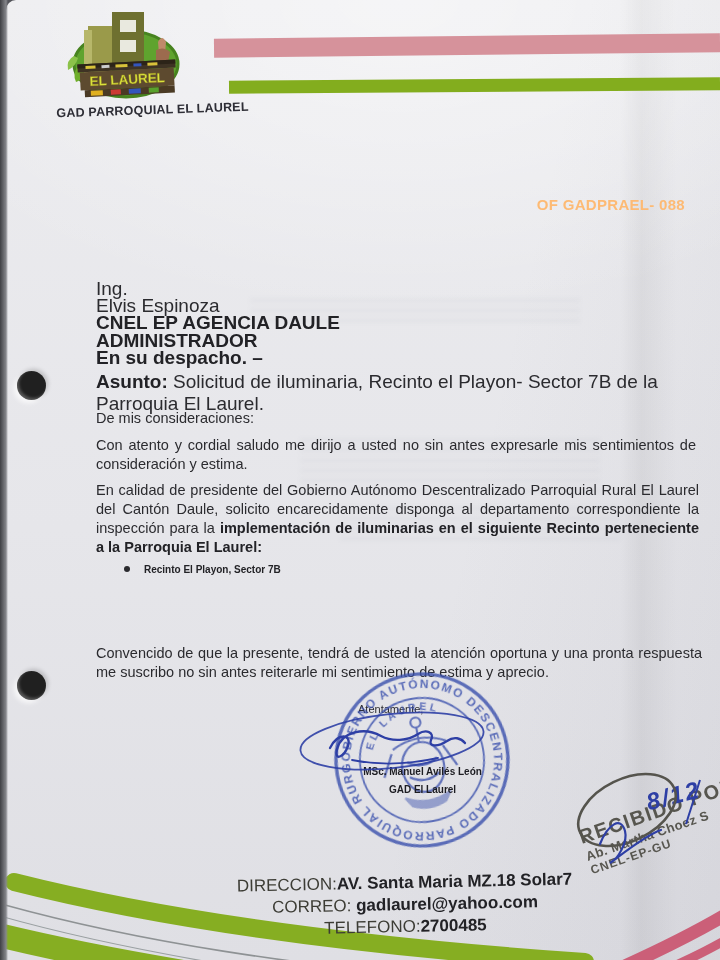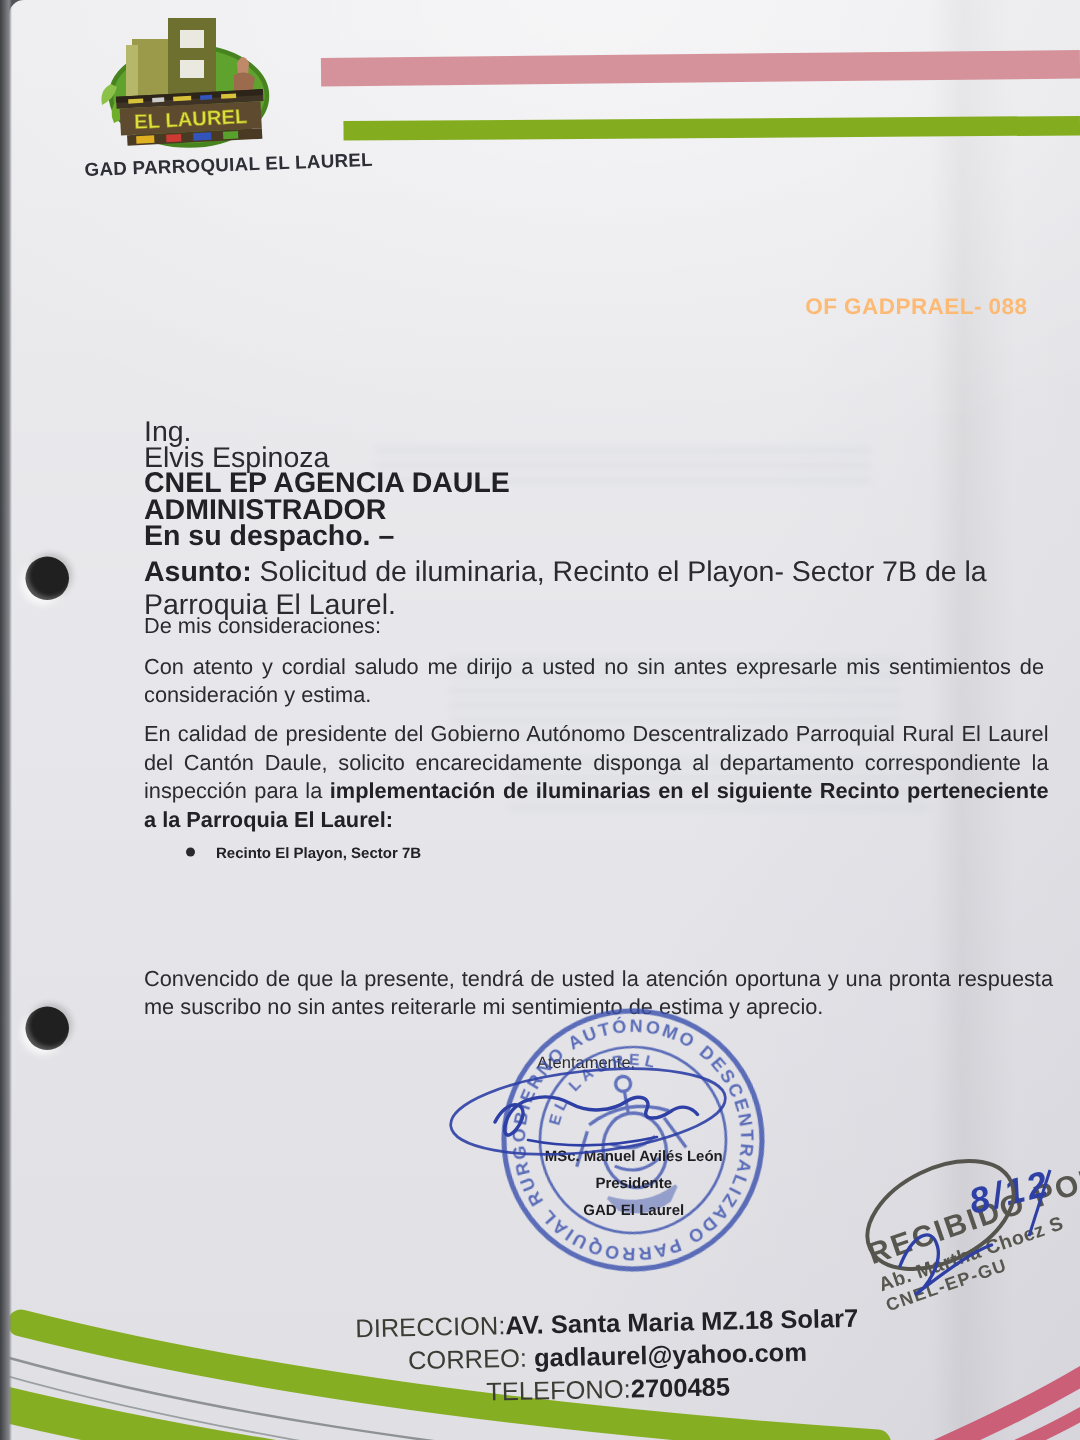--- a/index.html
+++ b/index.html
@@ -148,21 +148,20 @@
       <path d="M68,80 q27,-14 54,0"></path>
       <ellipse cx="95" cy="102" rx="21" ry="25"></ellipse>
       <path d="M80,95 q15,10 30,0 M80,110 q15,10 30,0"></path>
       <path d="M66,84 l-11,22 m63,-22 l11,22"></path>
       <path d="M72,130 q23,12 46,0 l-6,9 q-17,8 -34,0 z" fill="#3a50ad" opacity=".6"></path>
     </g>
   </svg>
 
   <div class="signer">
     <div>MSc. Manuel Avilés León</div>
-    <div>Presidente</div>
     <div>GAD El Laurel</div>
   </div>
 
   <div class="received">
     <div class="l1">RECIBIDO POR</div>
     <div class="l2">Ab. Martha Choez S</div>
     <div class="l3">CNEL-EP-GU</div>
   </div>
   <div class="hand-date">8/12</div>
 

